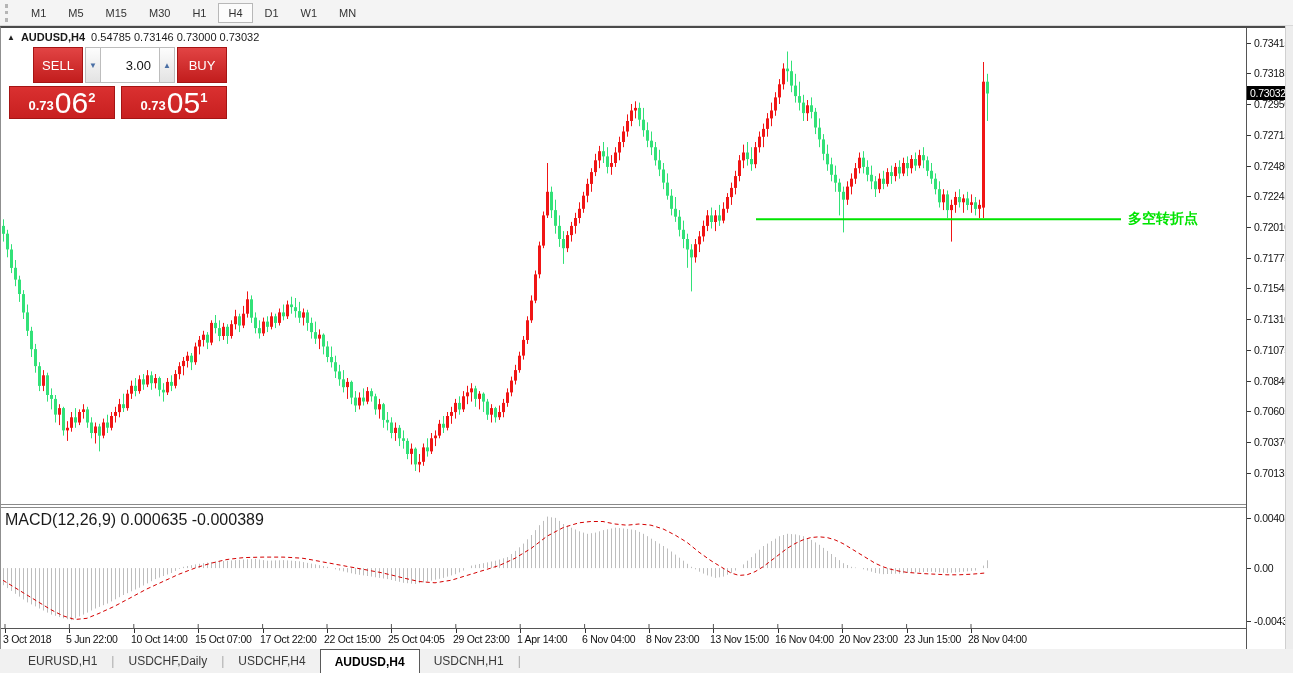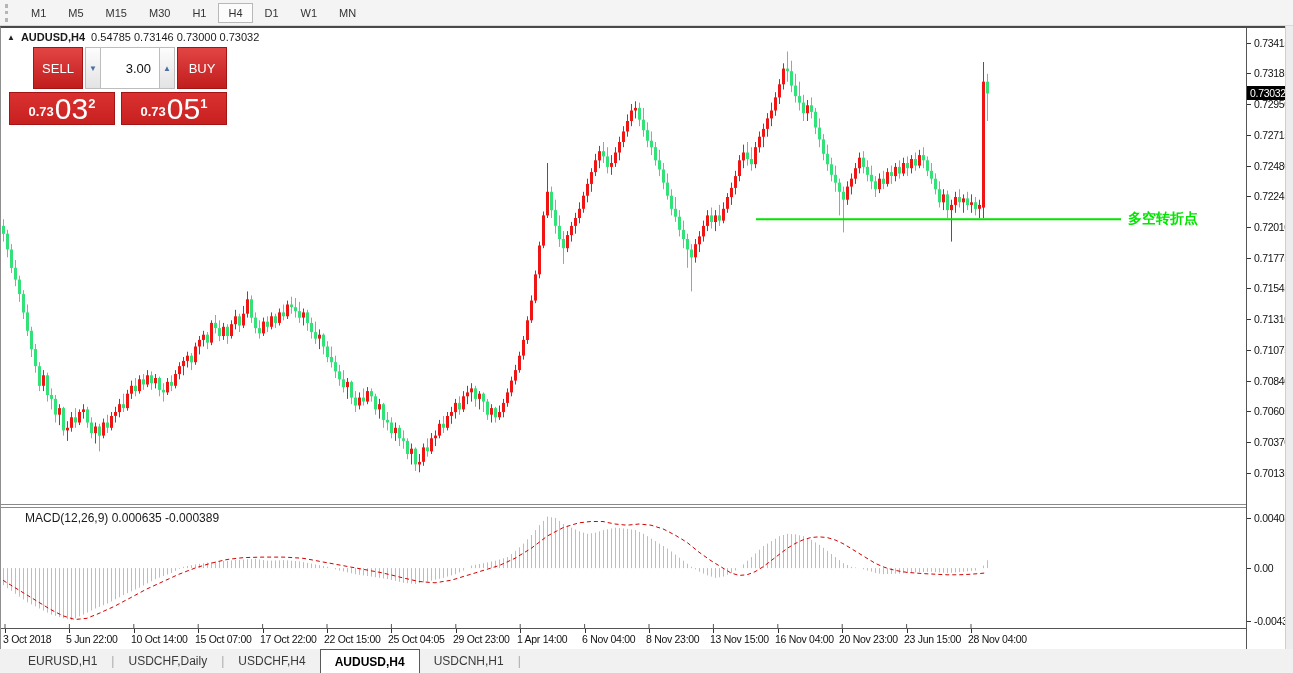--- a/index.html
+++ b/index.html
@@ -23,24 +23,24 @@
   .price-axis{position:absolute;top:0;left:1245px;width:39px;height:621px;border-left:1px solid #555;background:#fff;}
   .gutter{position:absolute;top:26px;left:1285px;width:8px;height:623px;background:#ededed;border-left:1px solid #d0d0d0;}
   .axis-lbl{position:absolute;left:7px;font-size:10.5px;letter-spacing:-0.3px;color:#111;white-space:nowrap;}
   .axis-tick{position:absolute;left:0;width:4px;height:1px;background:#333;}
   .cur-badge{position:absolute;left:0;width:39px;background:#000;color:#fff;font-size:10.5px;
              letter-spacing:-0.3px;padding:1px 0 1px 3px;box-sizing:border-box;}
   .t-lbl{position:absolute;top:4px;font-size:10.5px;letter-spacing:-0.3px;color:#111;white-space:nowrap;}
   .t-tick{position:absolute;top:0;width:1px;height:4px;background:#333;}
   .sym-line{position:absolute;top:3px;left:6px;font-size:11px;color:#1a1a1a;display:flex;align-items:center;gap:6px;}
   .sym-line .tri{font-size:8px;color:#222;}
-  .macd-lbl{position:absolute;top:3px;left:24px;font-size:12px;color:#1a1a1a;}
+  .macd-lbl{position:absolute;top:3px;left:4px;font-size:16px;color:#1a1a1a;}
   
   .trade-panel{position:absolute;top:19px;left:8px;width:218px;}
-  .tp-row1{display:flex;height:42px;margin-left:24px;}
+  .tp-row1{display:flex;height:36px;margin-left:24px;}
   .tp-btn{width:60px;color:#fff;font-size:13px;border:1px solid #a51414;box-sizing:border-box;
           background:linear-gradient(#e24444,#c21d1d);display:flex;align-items:center;justify-content:center;cursor:pointer;}
   .spin-btn{width:19px;background:linear-gradient(#fdfdfd,#e3e3e3);border:1px solid #bdbdbd;box-sizing:border-box;
             display:flex;align-items:center;justify-content:center;font-size:8px;color:#4a6fa5;cursor:pointer;}
   .vol-input{width:58px;border:1px solid #bdbdbd;border-left:none;border-right:none;text-align:right;
              font:13px "Liberation Sans",sans-serif;color:#111;padding:0 8px 0 0;box-sizing:border-box;}
   .tp-row2{display:flex;gap:6px;margin-top:3px;}
   .px-box{width:106px;height:33px;background:linear-gradient(#da3030,#c82020);border:1px solid #a51414;
           box-sizing:border-box;color:#fff;display:flex;align-items:flex-end;justify-content:center;cursor:pointer;padding-bottom:1px;}
   .px-small{font-size:13px;font-weight:bold;margin:0 1px 4px 0;}
@@ -591,21 +591,21 @@
           </div>
           <input class="vol-input" value="3.00" style="">
           <div class="spin-btn" style="margin-right:2px;">
             <span>▲</span>
           </div>
           <div class="tp-btn">BUY</div>
         </div>
         <div class="tp-row2">
           <div class="px-box">
             <span class="px-small">0.73</span>
-            <span class="px-big">03</span>
+            <span class="px-big">06</span>
             <span class="px-sup">2</span>
           </div>
           <div class="px-box">
             <span class="px-small">0.73</span>
             <span class="px-big">05</span>
             <span class="px-sup">1</span>
           </div>
         </div>
       </div>
 

